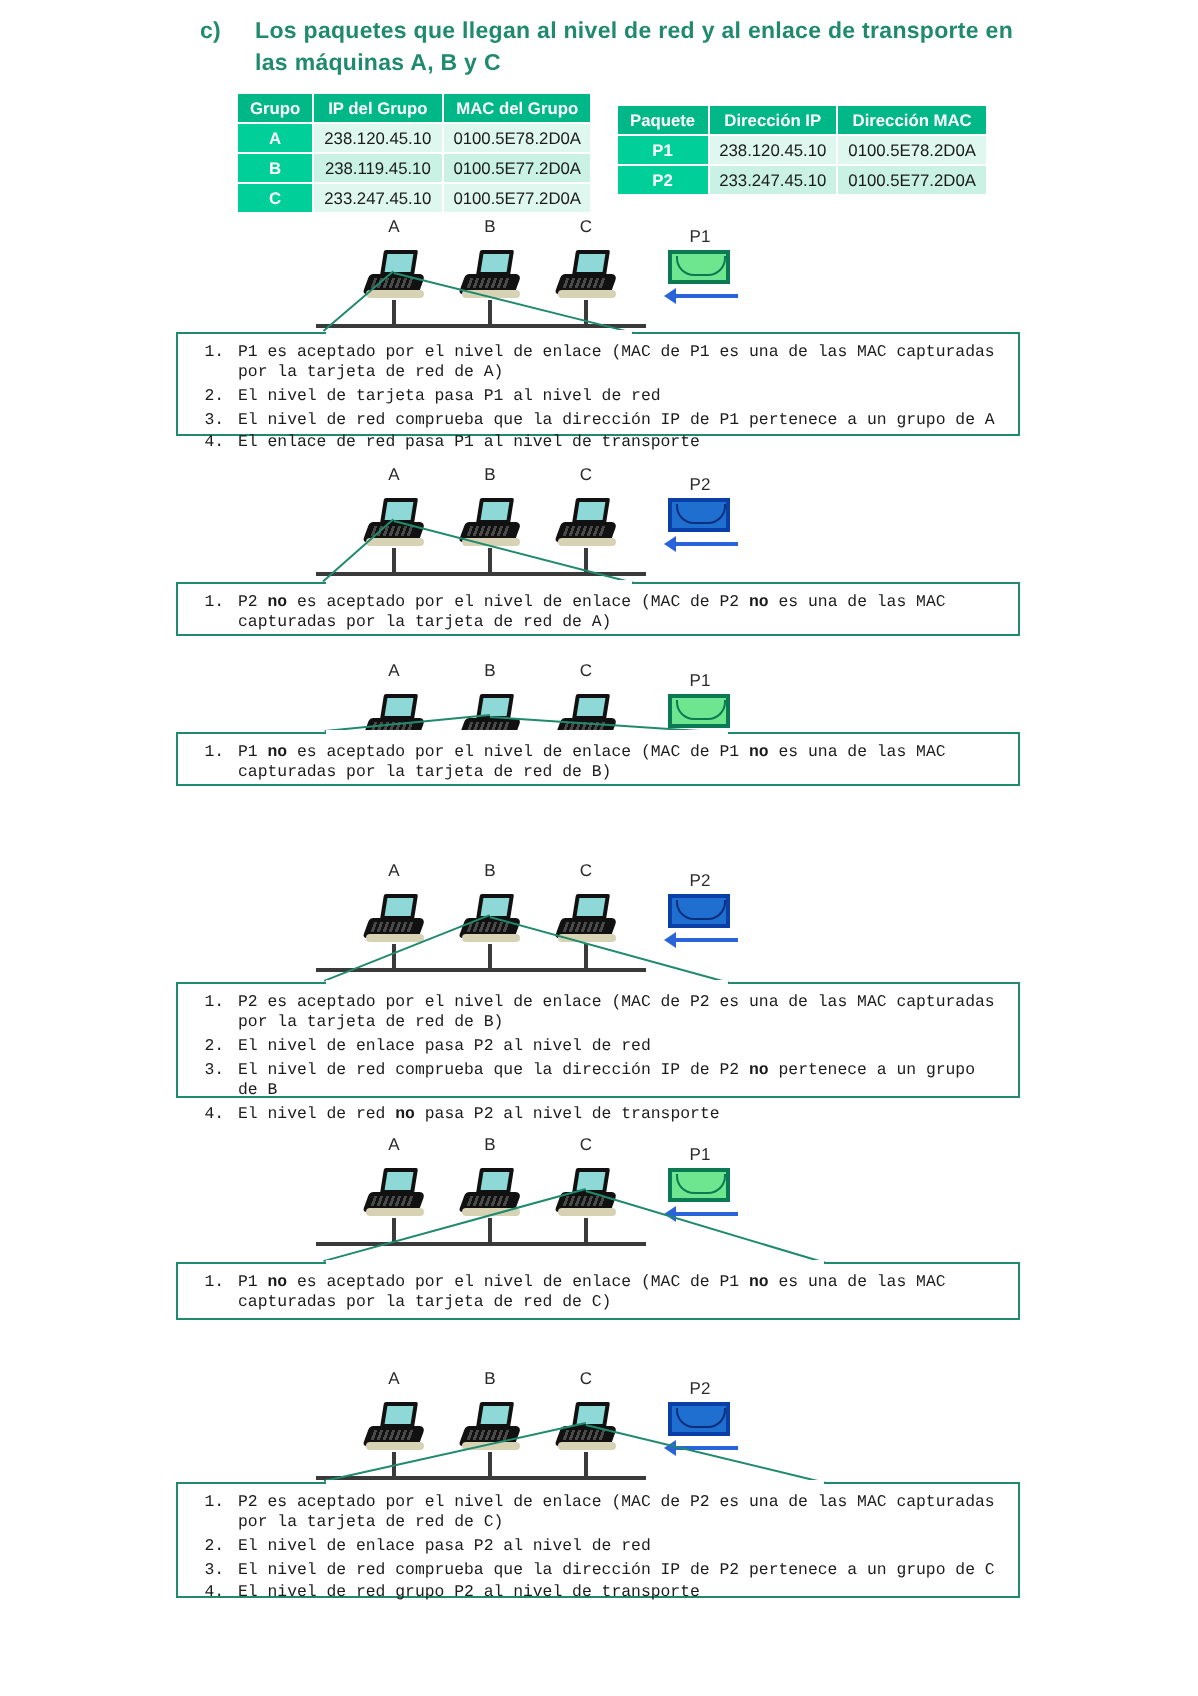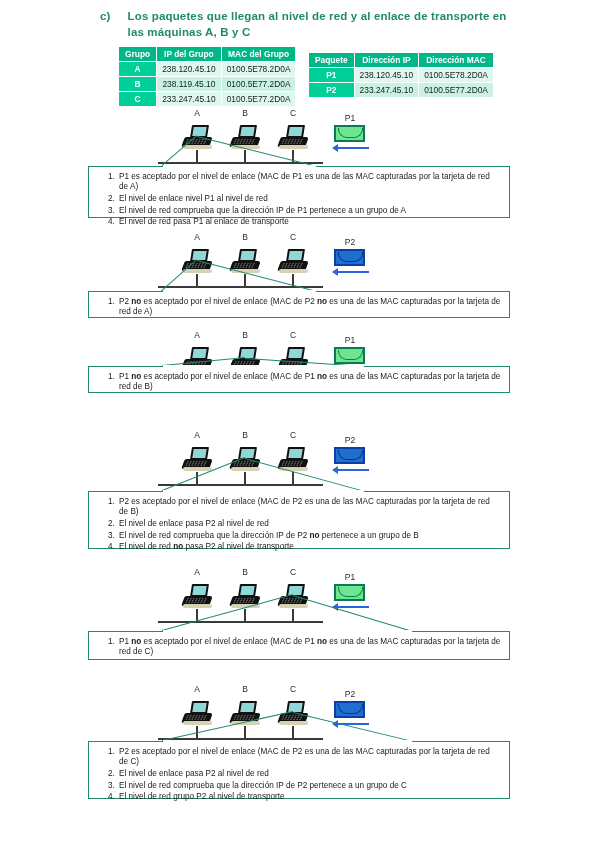--- a/index.html
+++ b/index.html
@@ -173,20 +173,21 @@
   }
 
   
   .callout {
     position: absolute;
     left: 88px;
     width: 422px;
     border: 1.2px solid #1f8a6d;
     background: #ffffff;
     padding: 5px 8px 5px 8px;
+    font-family: Liberation Mono, monospace;
   }
   .callout ol {
     margin:0; padding:0 0 0 20px;
     list-style: decimal;
   }
   .callout li {
     font-size: 8.2px;
     line-height: 10.4px;
     color: #1b1b1b;
     margin: 0 0 1.2px 0;
@@ -295,23 +296,23 @@
         <div class="env"></div>
         <div class="arrow">
           <div class="head"></div>
           <div class="shaft"></div>
         </div>
       </div>
     </div>
     <div class="callout" style="top: 166px; height: 52px;">
       <ol>
         <li>P1 es aceptado por el nivel de enlace (MAC de P1 es una de las MAC capturadas por la tarjeta de red de A)</li>
-        <li>El nivel de enlace nivel P1 al nivel de red</li>
+        <li>El nivel de tarjeta pasa P1 al nivel de red</li>
         <li>El nivel de red comprueba que la dirección IP de P1 pertenece a un grupo de A</li>
-        <li>El nivel de red pasa P1 al enlace de transporte</li>
+        <li>El enlace de red pasa P1 al nivel de transporte</li>
       </ol>
     </div>
     <div class="leg" style="left: 197px; top: 136px; width: 46.0977px; transform: rotate(139.399deg);"></div>
     <div class="leg" style="left: 197px; top: 136px; width: 123.693px; transform: rotate(14.0362deg);"></div>
     <div style="position: absolute; background: rgb(255, 255, 255); height: 3px; left: 163px; top: 165px; width: 153px;"></div>
     <div class="diagram" style="left: 158px; top: 232px;">
       <div class="bus"></div>
       <div class="node" style="left:22px">
         <div class="lbl">A</div>
         <div class="laptop">

